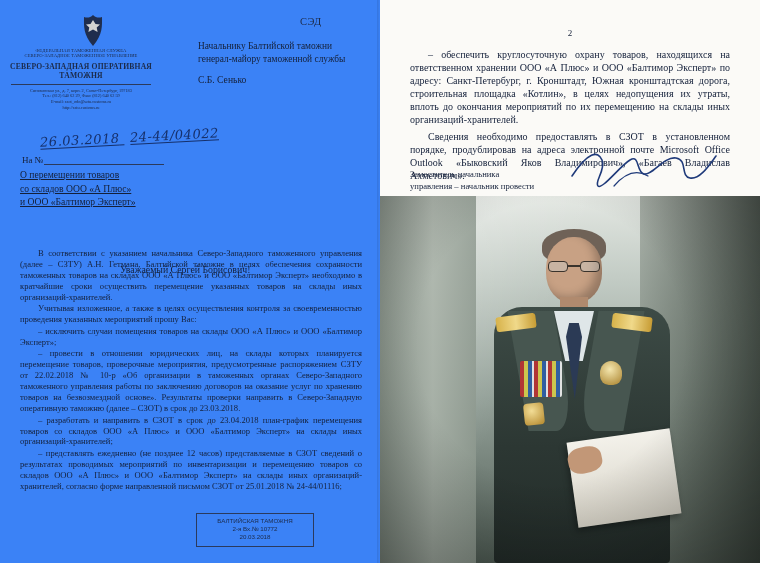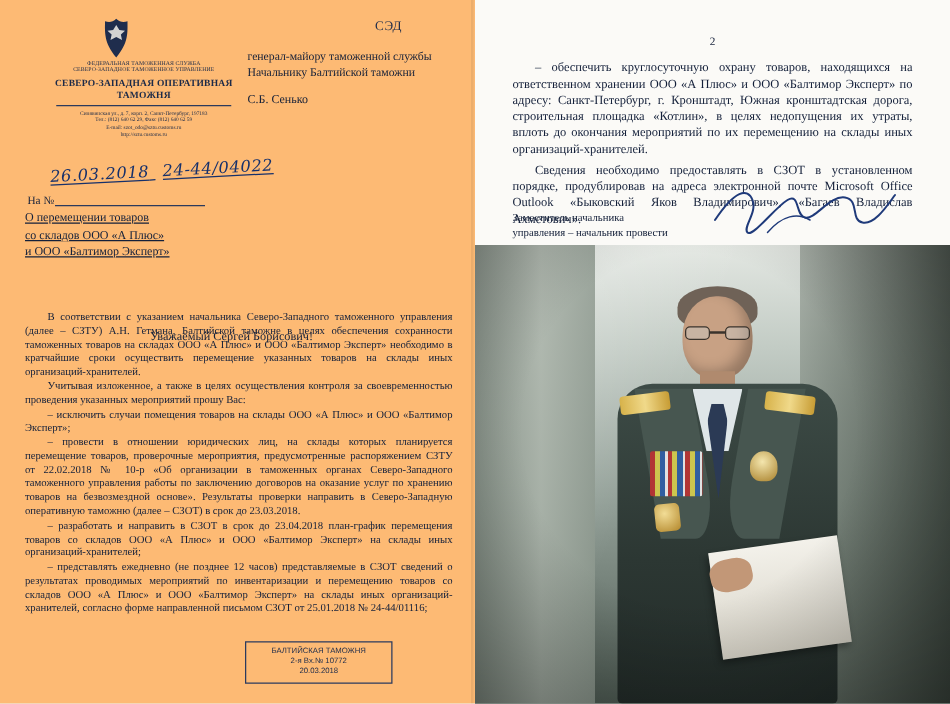--- a/index.html
+++ b/index.html
@@ -18,21 +18,21 @@
     background: #e9e7e2;
   }
 
   
   .doc-left {
     position: absolute;
     left: 0;
     top: 0;
     width: 380px;
     height: 563px;
-    background: #fdba74;
+    background: #3b82f6;
     box-sizing: border-box;
     padding: 10px 16px 4px 16px;
     overflow: hidden;
   }
   .doc-left::after {
     content: "";
     position: absolute;
     right: 0; top: 0; bottom: 0;
     width: 3px;
     background: linear-gradient(to right, rgba(0,0,0,0.10), rgba(0,0,0,0.0));
@@ -51,21 +51,21 @@
   .emblem {
     position: absolute;
     left: 78px;
     top: 14px;
     width: 30px;
     height: 34px;
   }
 
   .letterhead {
     position: absolute;
-    left: 36px;
+    left: 2px;
     top: 48px;
     width: 158px;
     text-align: center;
     color: #1c2a48;
     line-height: 1.18;
   }
   .lh-line-small {
     font-size: 4.6px;
     letter-spacing: 0.1px;
     text-transform: uppercase;
@@ -462,22 +462,22 @@
       <div class="lh-line-small2">СЕВЕРО-ЗАПАДНОЕ ТАМОЖЕННОЕ УПРАВЛЕНИЕ</div>
       <div class="lh-main">СЕВЕРО-ЗАПАДНАЯ ОПЕРАТИВНАЯ ТАМОЖНЯ</div>
       <div class="lh-rule"></div>
       <div class="lh-addr" style="white-space:pre-line;">Синявинская ул., д. 7, корп. 2, Санкт-Петербург, 197183
 Тел.: (812) 640 62 29, Факс (812) 640 62 59
 E-mail: szot_odo@sztu.customs.ru
 http://sztu.customs.ru</div>
     </div>
 
     <div class="addressee">
+      <div>Начальнику Балтийской таможни</div>
       <div>генерал-майору таможенной службы</div>
-      <div>Начальнику Балтийской таможни</div>
       <div class="nm">С.Б. Сенько</div>
     </div>
 
     <div class="hand-date">
       <span>26.03.2018</span>
       <span style="margin-left:6px;">24-44/04022</span>
     </div>
     <div class="na-label">На №</div>
     <div class="na-rule"></div>
 

